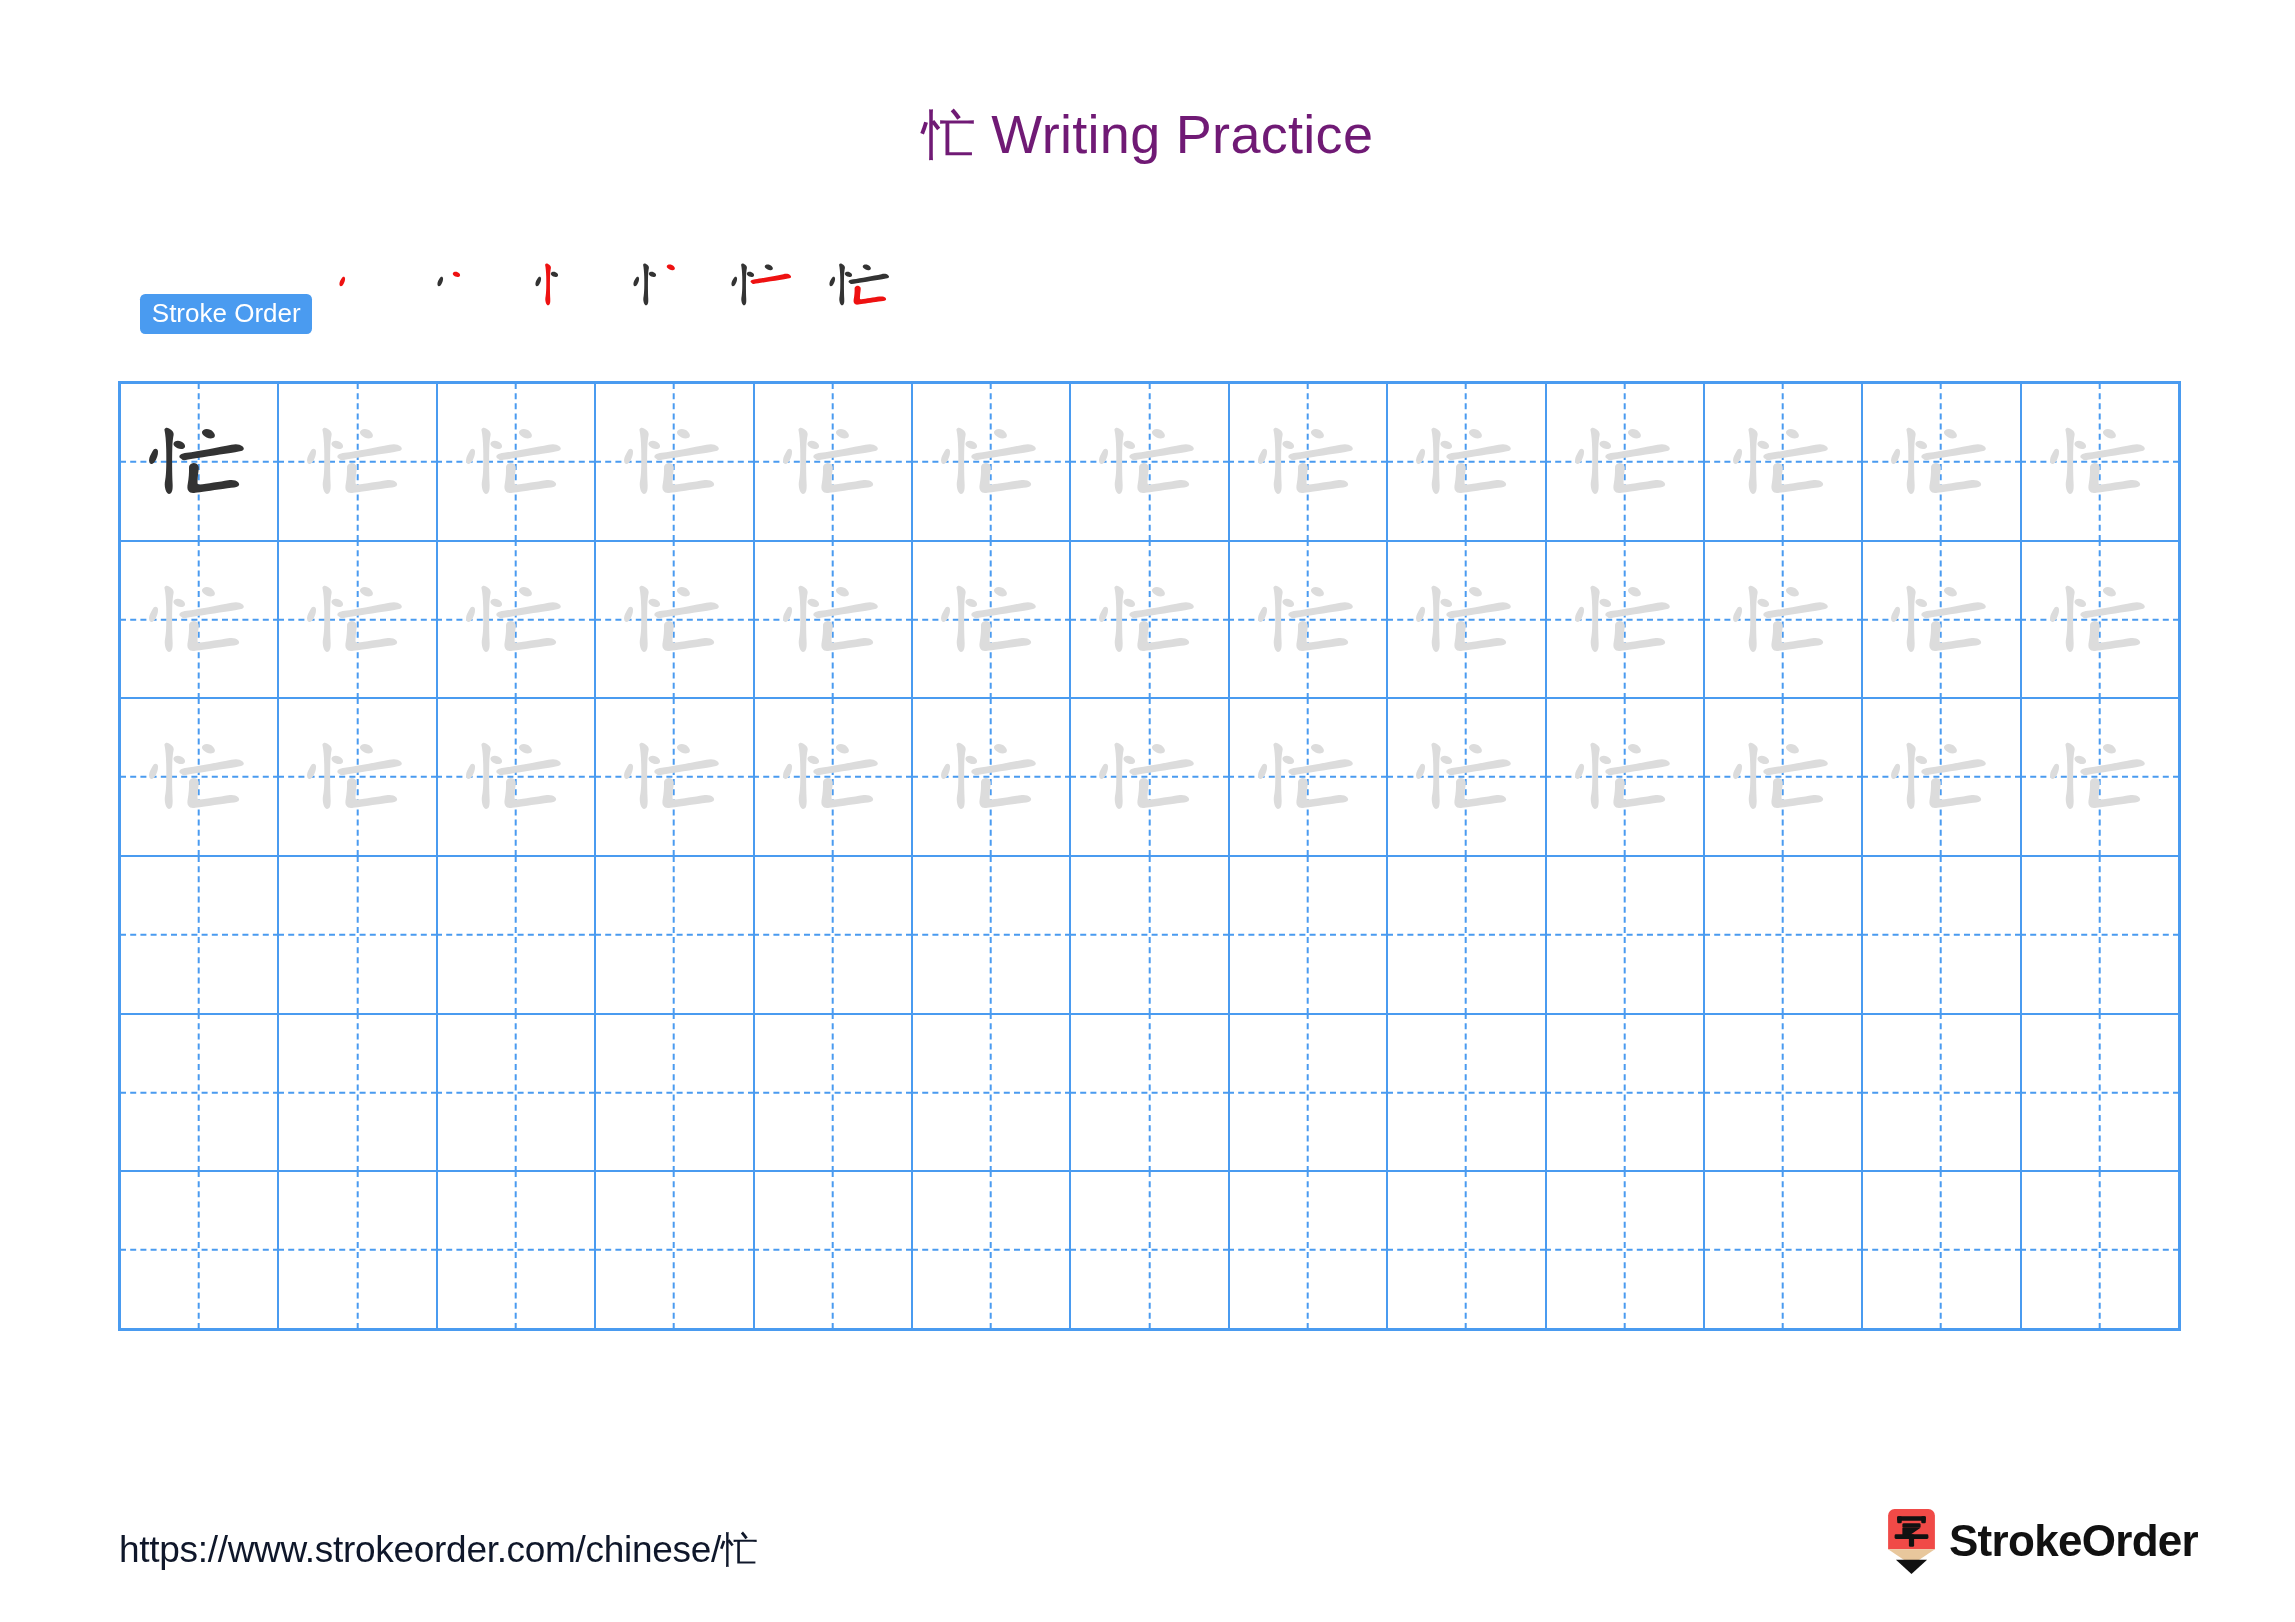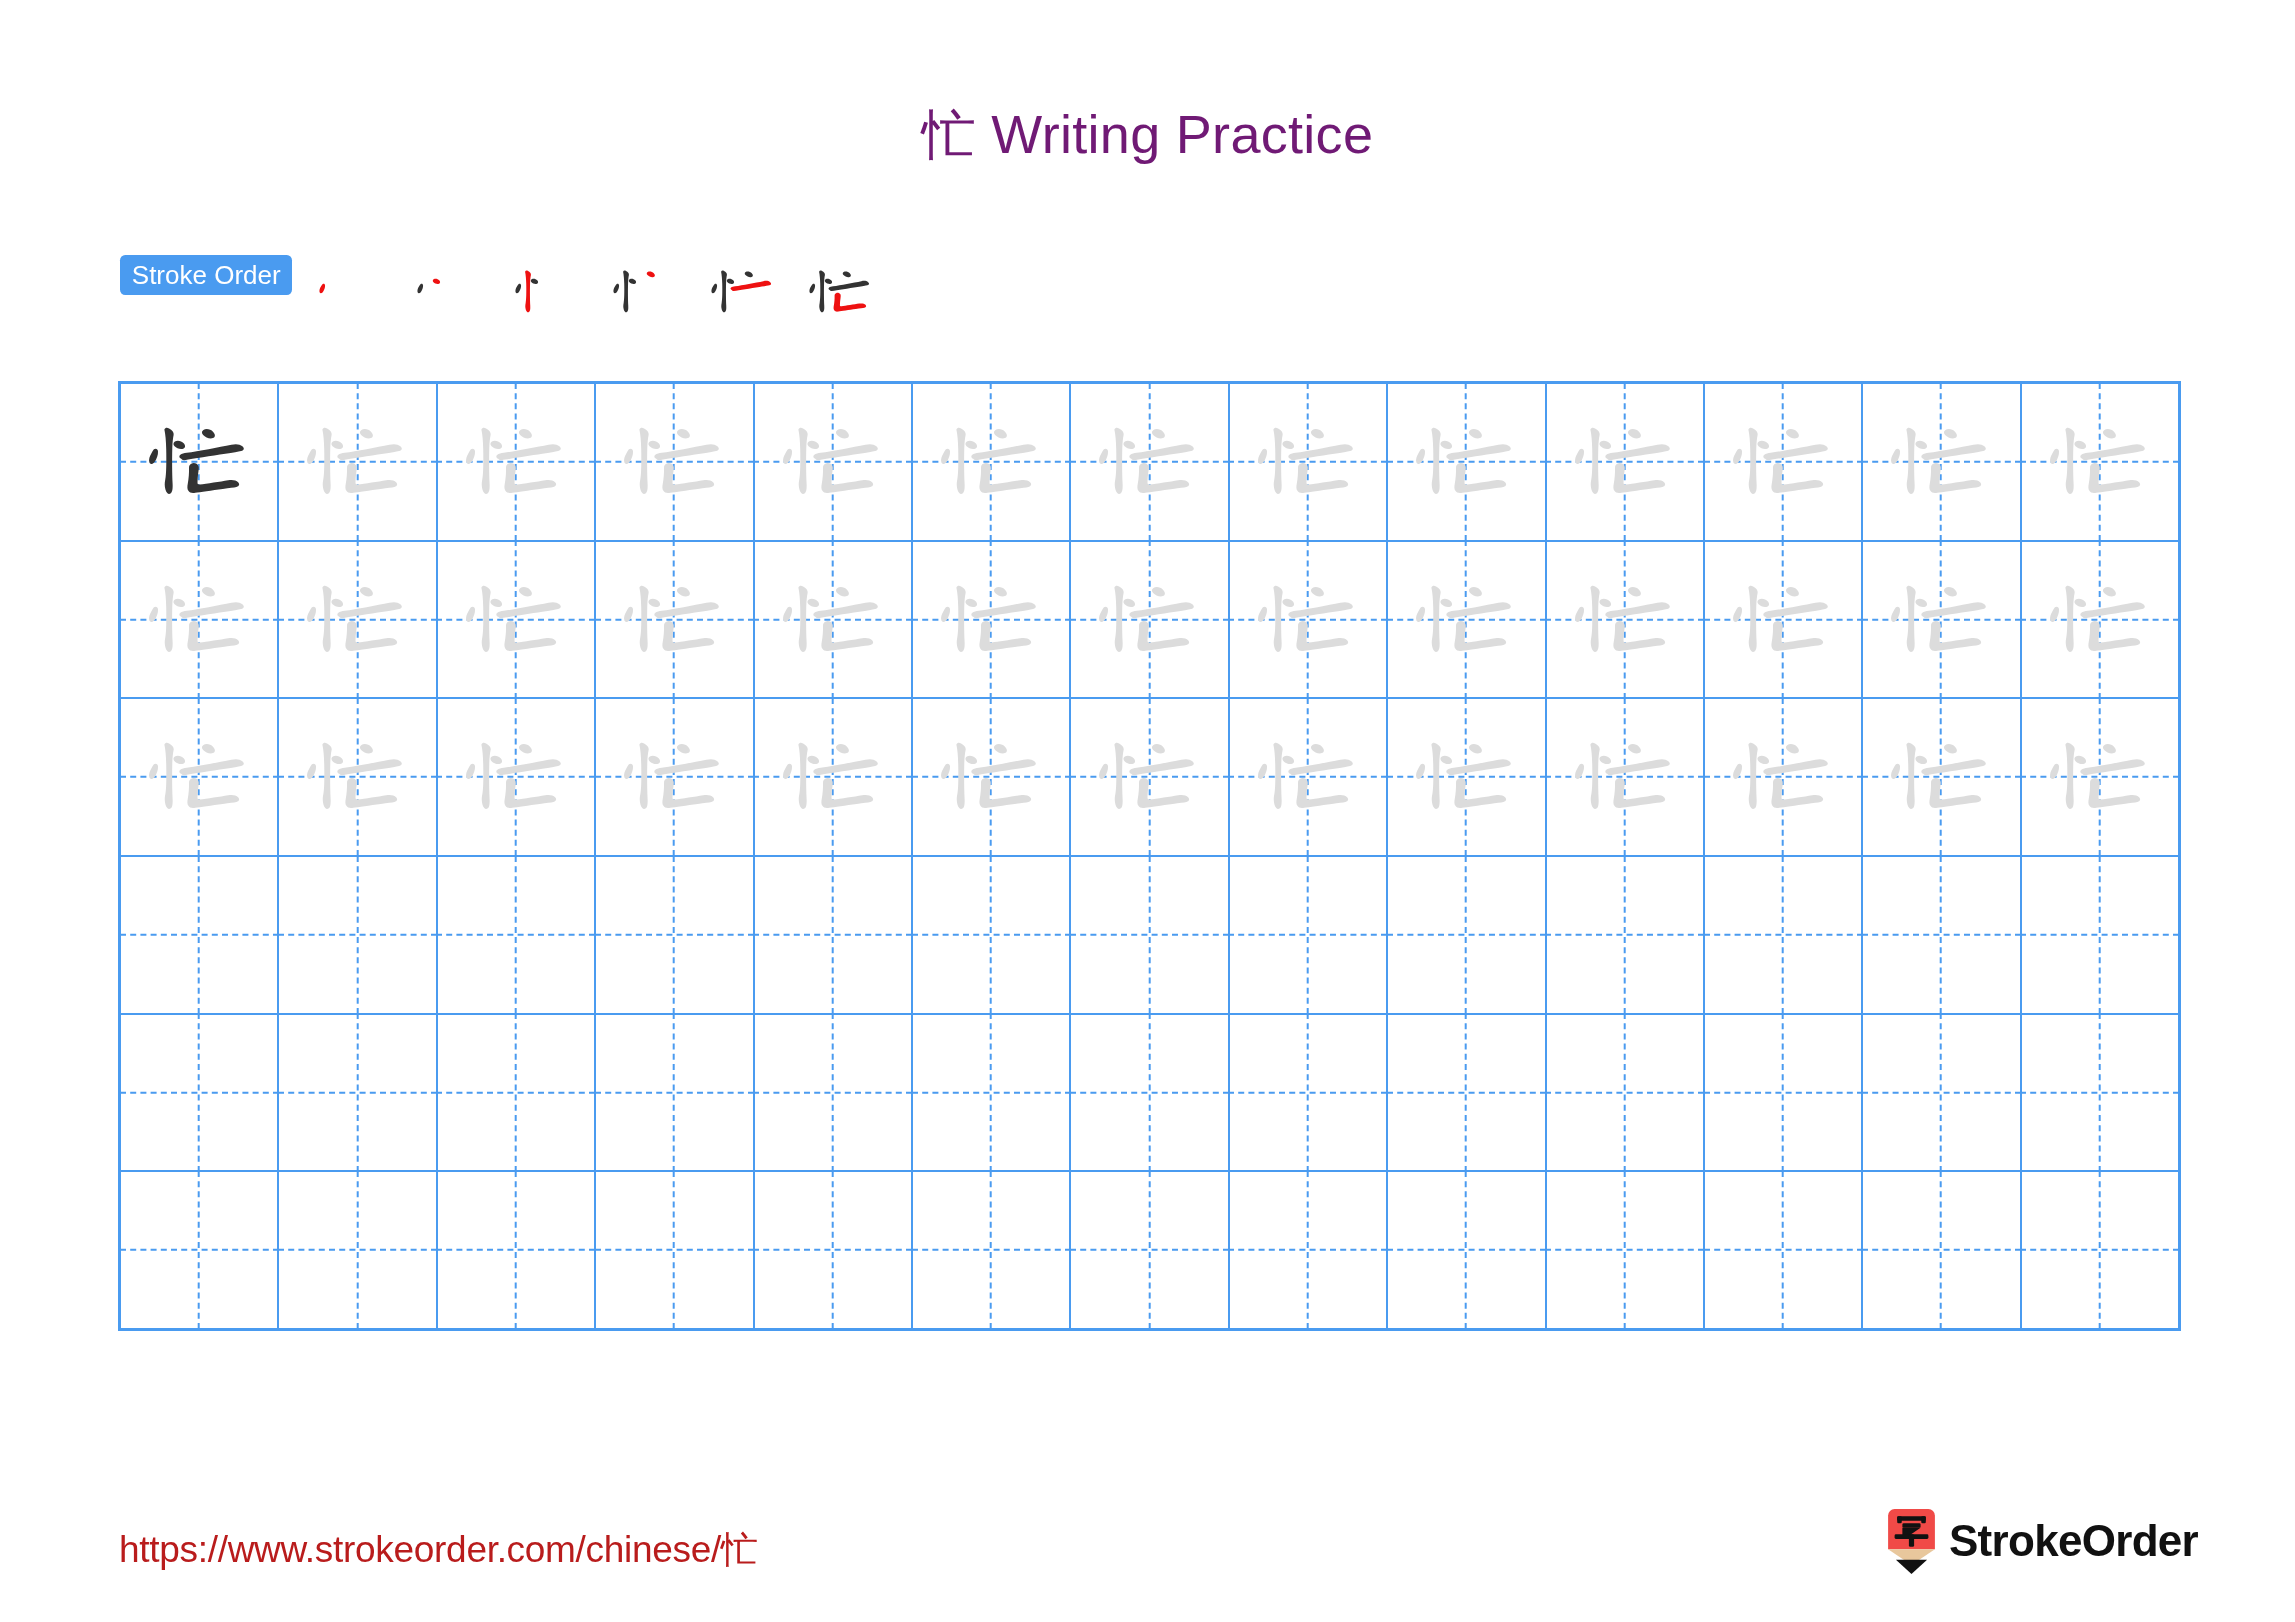--- a/index.html
+++ b/index.html
@@ -31,23 +31,23 @@
     line-height: 1.0;
   }
   #page-title .han {
     font-family: "DejaVu Sans", sans-serif;
   }
 
   
   #stroke-order-row {
     position: absolute;
     top: 255px;
-    left: 120px;
+    left: 140px;
     display: flex;
-    align-items: flex-start;
+    align-items: flex-end;
     height: 79px;
   }
   #stroke-order-badge {
     background: #4a9bf0;
     color: #ffffff;
     font-size: 26px;
     font-weight: 400;
     padding: 6.5px 11.8px 7.9px 11.8px;
     border-radius: 5.2px;
     line-height: 1;
@@ -120,21 +120,21 @@
   }
   .char-dark  path { fill: #333333; }
   .char-light path { fill: #dcdcdc; }
 
   
   #footer-url {
     position: absolute;
     left: 119px;
     top: 1525px;
     font-size: 37px;
-    color: #b91c1c;
+    color: #0f172a;
     white-space: nowrap;
     letter-spacing: -0.3px;
   }
   #footer-url .han { font-family: "DejaVu Sans", sans-serif; }
 
   #brand-logo {
     position: absolute;
     right: 97px;
     top: 1505px;
     display: flex;

